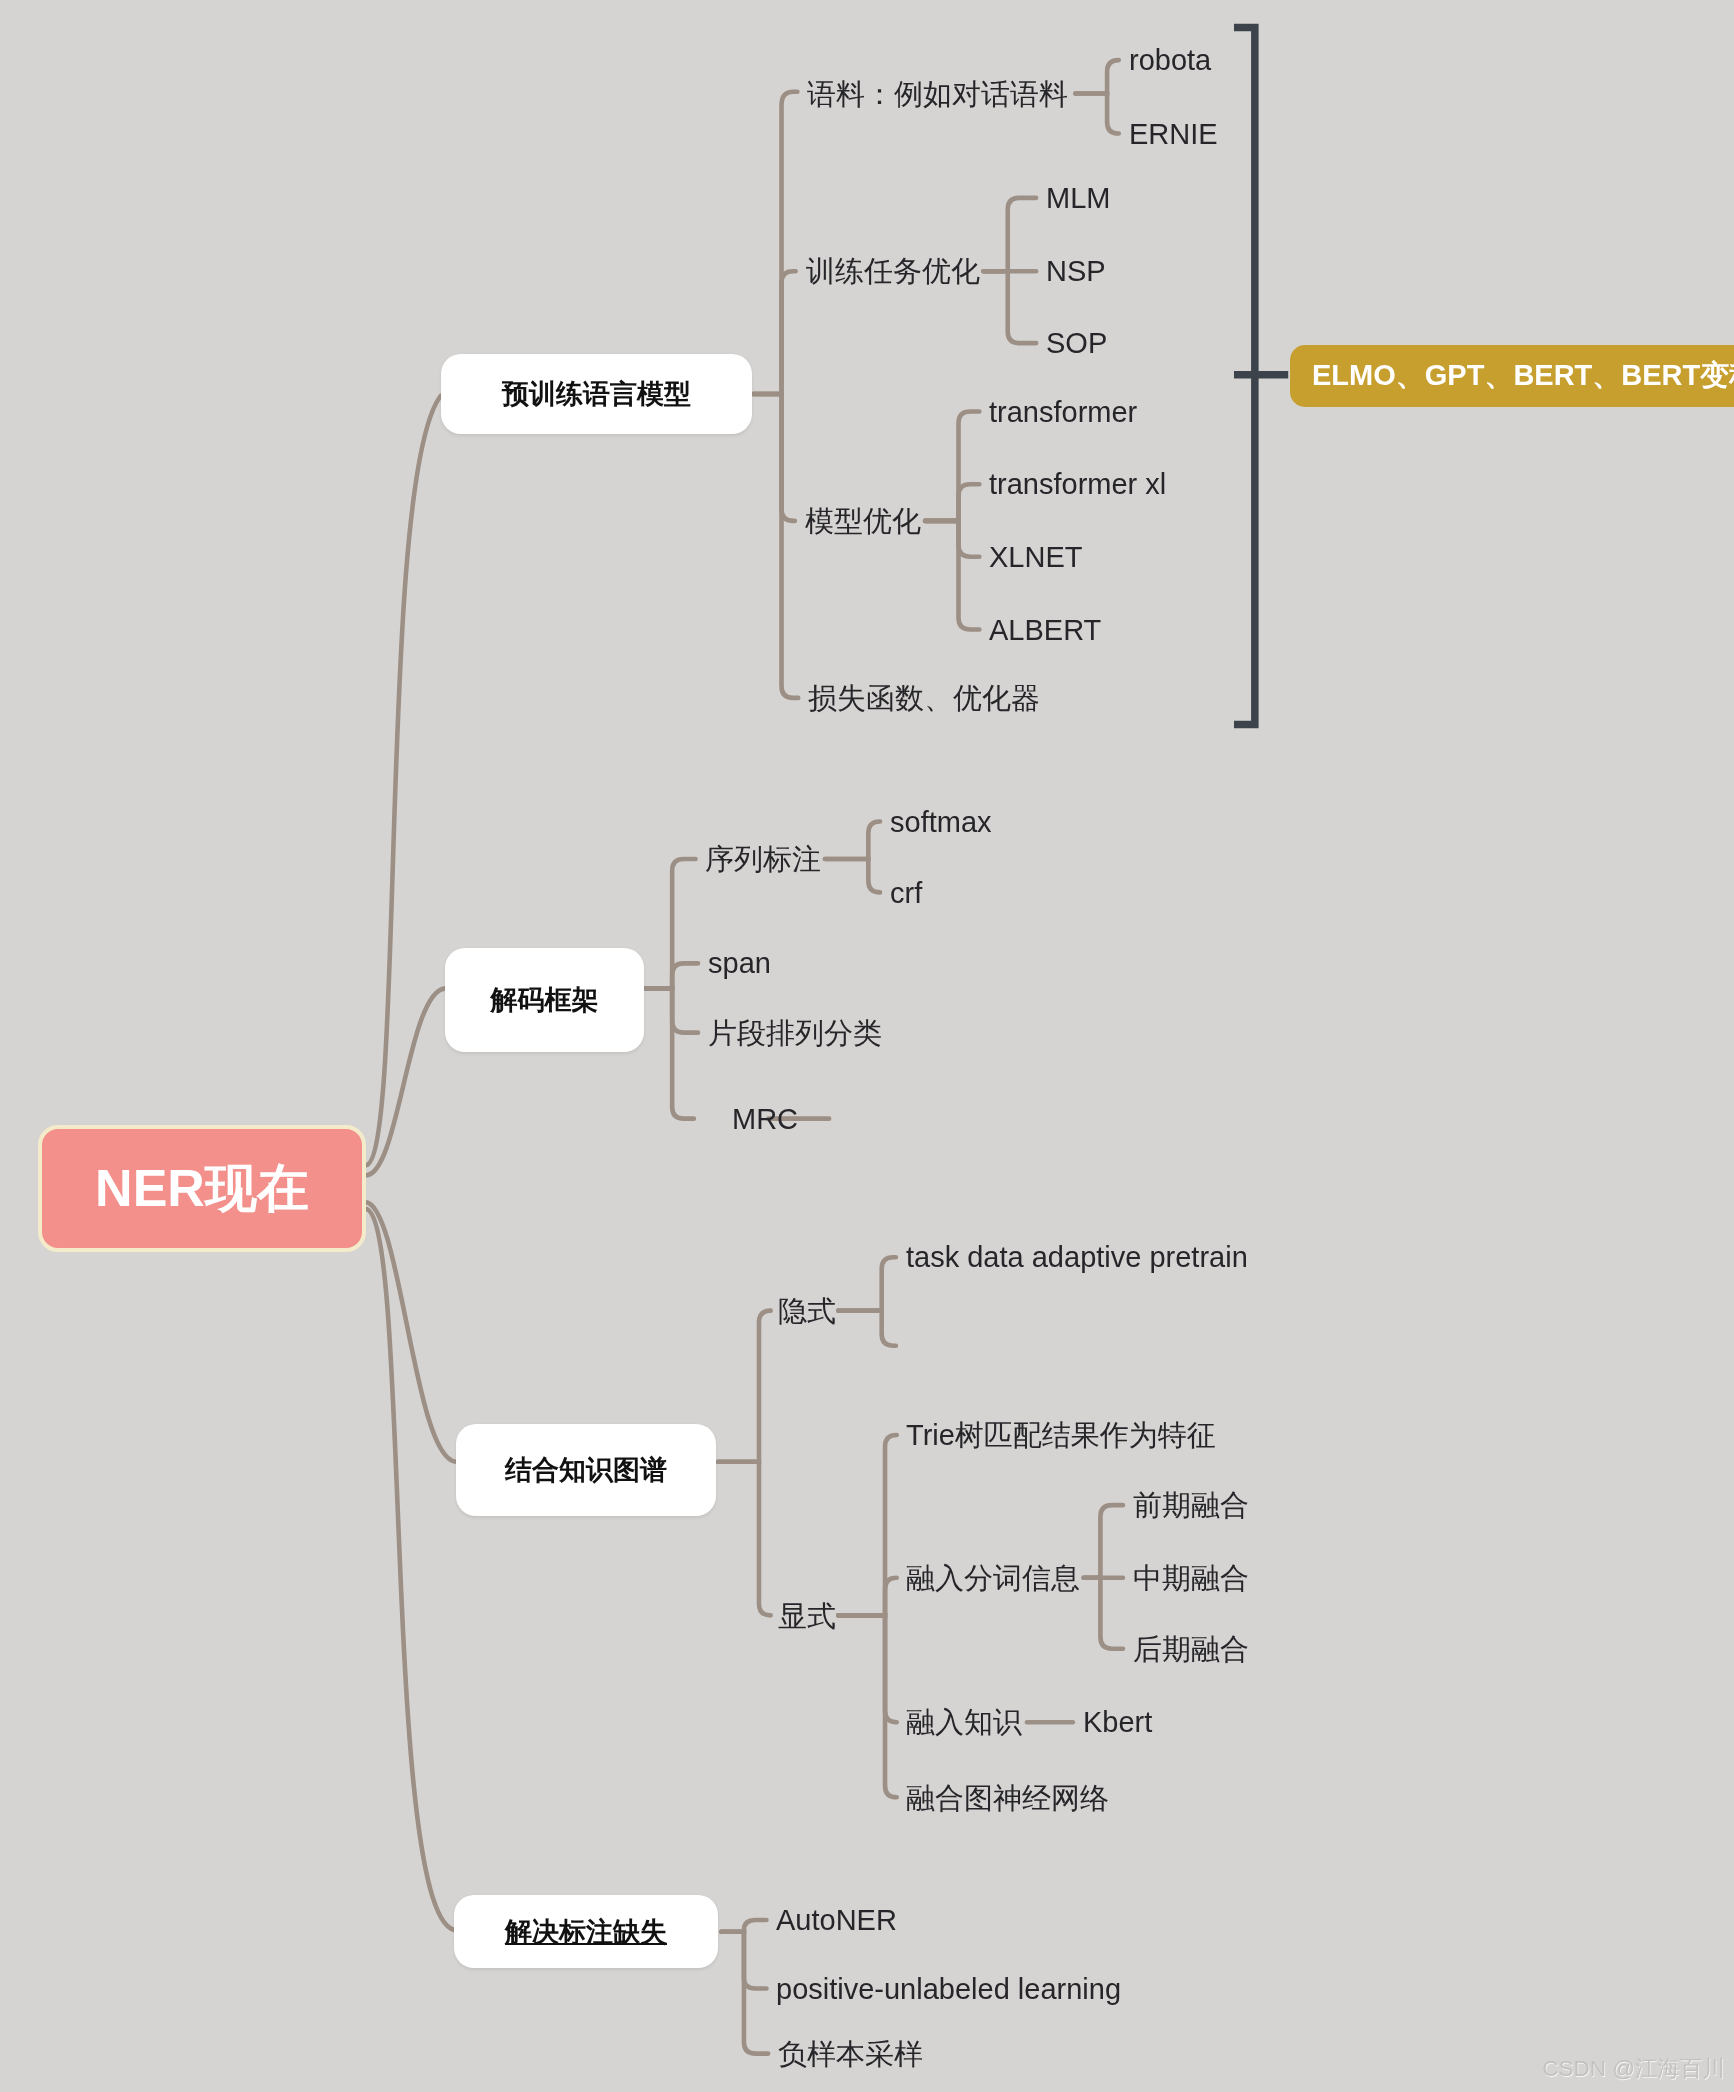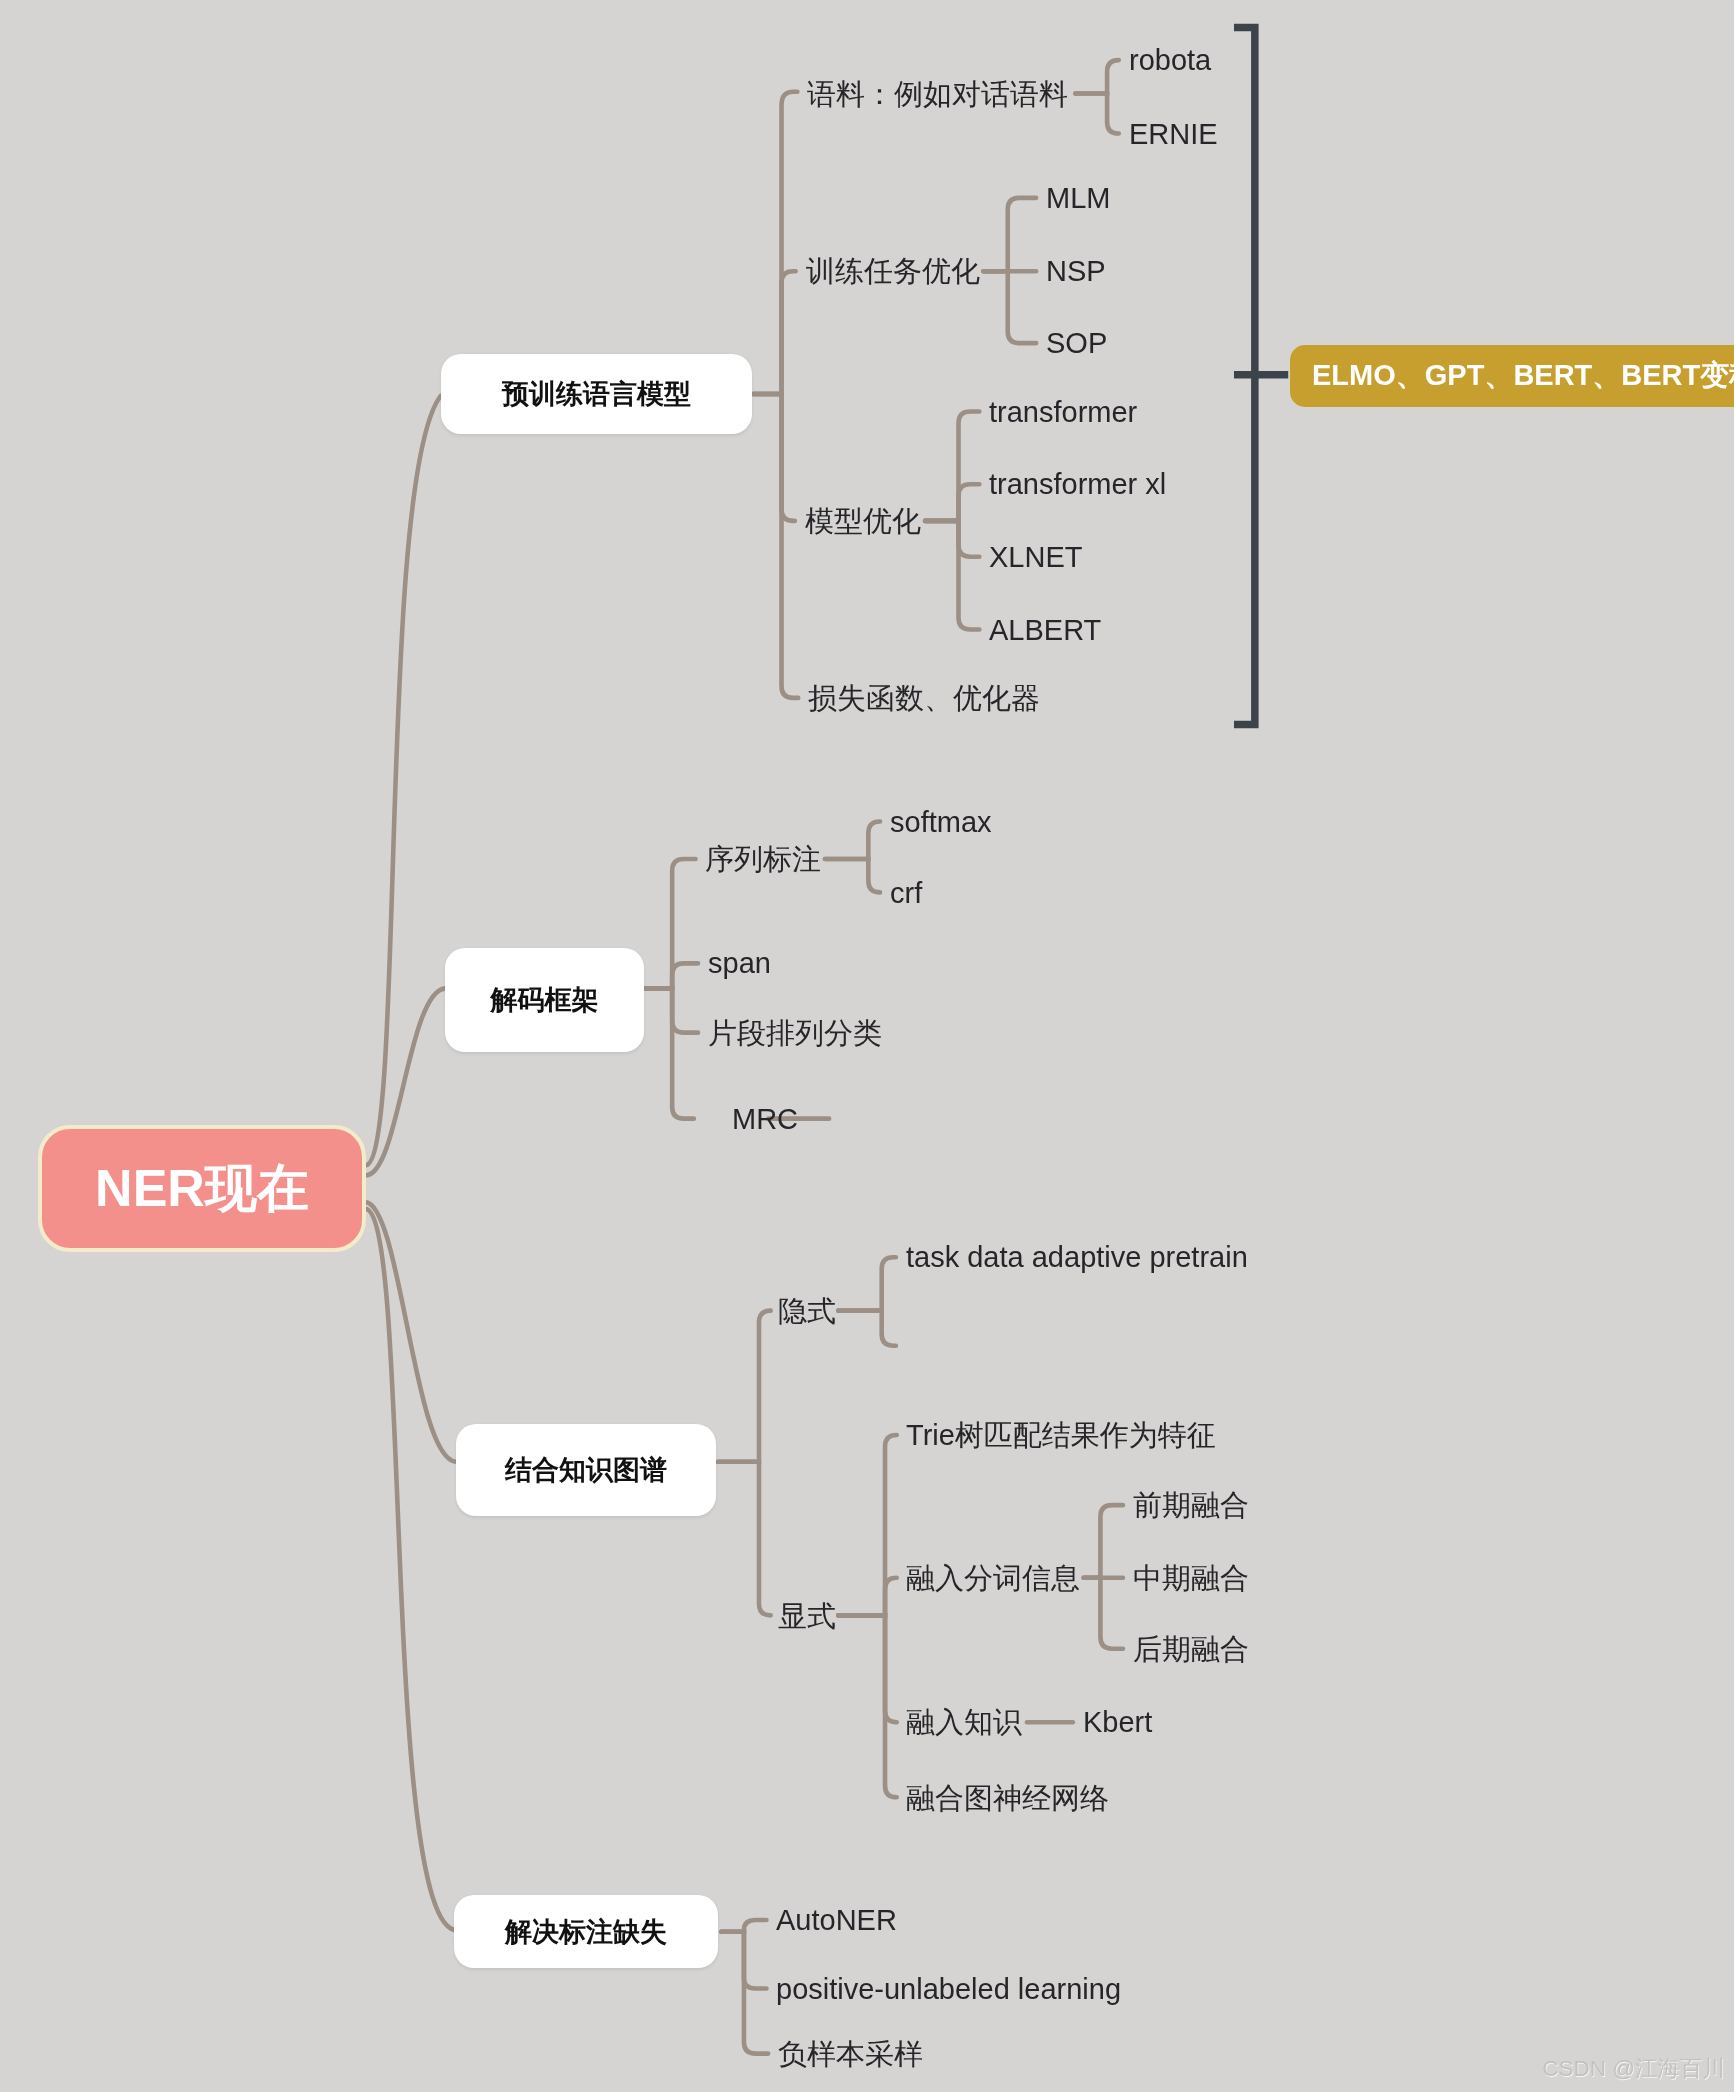--- a/index.html
+++ b/index.html
@@ -19,21 +19,21 @@
   }
   .leaf.wrap{white-space:normal;line-height:1.6;}
   .node{
     position:absolute;background:var(--node_fill);border-radius:20px;
     display:flex;align-items:center;justify-content:center;
     font-size:27px;font-weight:bold;color:#111;
     box-shadow:0 1.7px 3.3px rgba(0,0,0,0.08);white-space:nowrap;
   }
   .root{
     position:absolute;background:var(--root_fill);
-    border:4.2px solid var(--root_border);border-radius:32px;
+    border:4.2px solid var(--root_border);border-radius:20px;
     display:flex;align-items:center;justify-content:center;
     font-size:52px;font-weight:bold;color:#fff;white-space:nowrap;
   }
   .badge{
     position:absolute;background:var(--badge_fill);border-radius:15px;
     height:62px;display:flex;align-items:center;justify-content:center;
     padding:0 22px;font-size:29px;font-weight:bold;color:#fff;white-space:nowrap;
   }
   .watermark{
     position:absolute;right:10px;bottom:8.3px;font-size:22.5px;
@@ -102,21 +102,21 @@
 
     <path class="bracket" d="M1478,33 H1503 V868 H1478"></path>
     <path class="bracket" d="M1478,449 H1543"></path>
   </svg>
 
   <div class="root" style="left:38px;top:1125px;width:328px;height:127px;">NER现在</div>
 
   <div class="node" style="left:441px;top:354px;width:311px;height:80px;">预训练语言模型</div>
   <div class="node" style="left:445px;top:948px;width:199px;height:104px;">解码框架</div>
   <div class="node" style="left:456px;top:1424px;width:260px;height:92px;">结合知识图谱</div>
-  <div class="node" style="left:454px;top:1895px;width:264px;height:73px;">解决标注缺失</div>
+  <div class="node" style="left:454px;top:1895px;width:264px;height:73px;text-decoration:underline;">解决标注缺失</div>
 
   <div class="leaf" style="left:807px;top:94px;">语料：例如对话语料</div>
   <div class="leaf" style="left:1129px;top:60px;">robota</div>
   <div class="leaf" style="left:1129px;top:134px;">ERNIE</div>
   <div class="leaf" style="left:806px;top:271px;">训练任务优化</div>
   <div class="leaf" style="left:1046px;top:198px;">MLM</div>
   <div class="leaf" style="left:1046px;top:271px;">NSP</div>
   <div class="leaf" style="left:1046px;top:343px;">SOP</div>
   <div class="leaf" style="left:805px;top:521px;">模型优化</div>
   <div class="leaf" style="left:989px;top:412px;">transformer</div>

